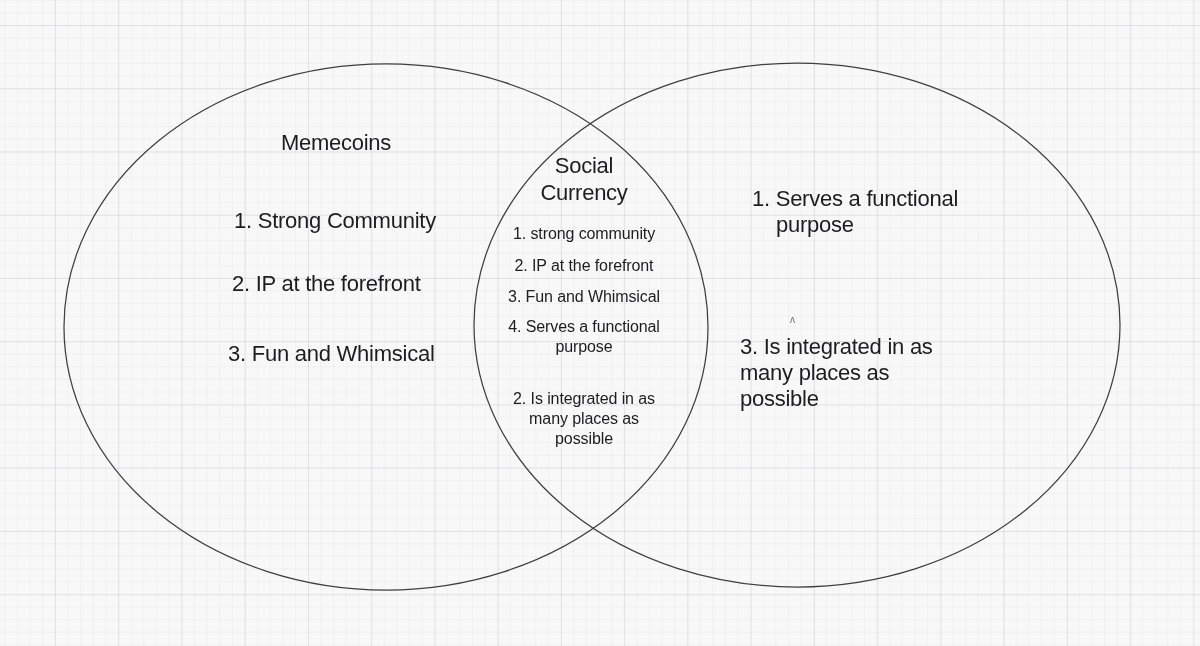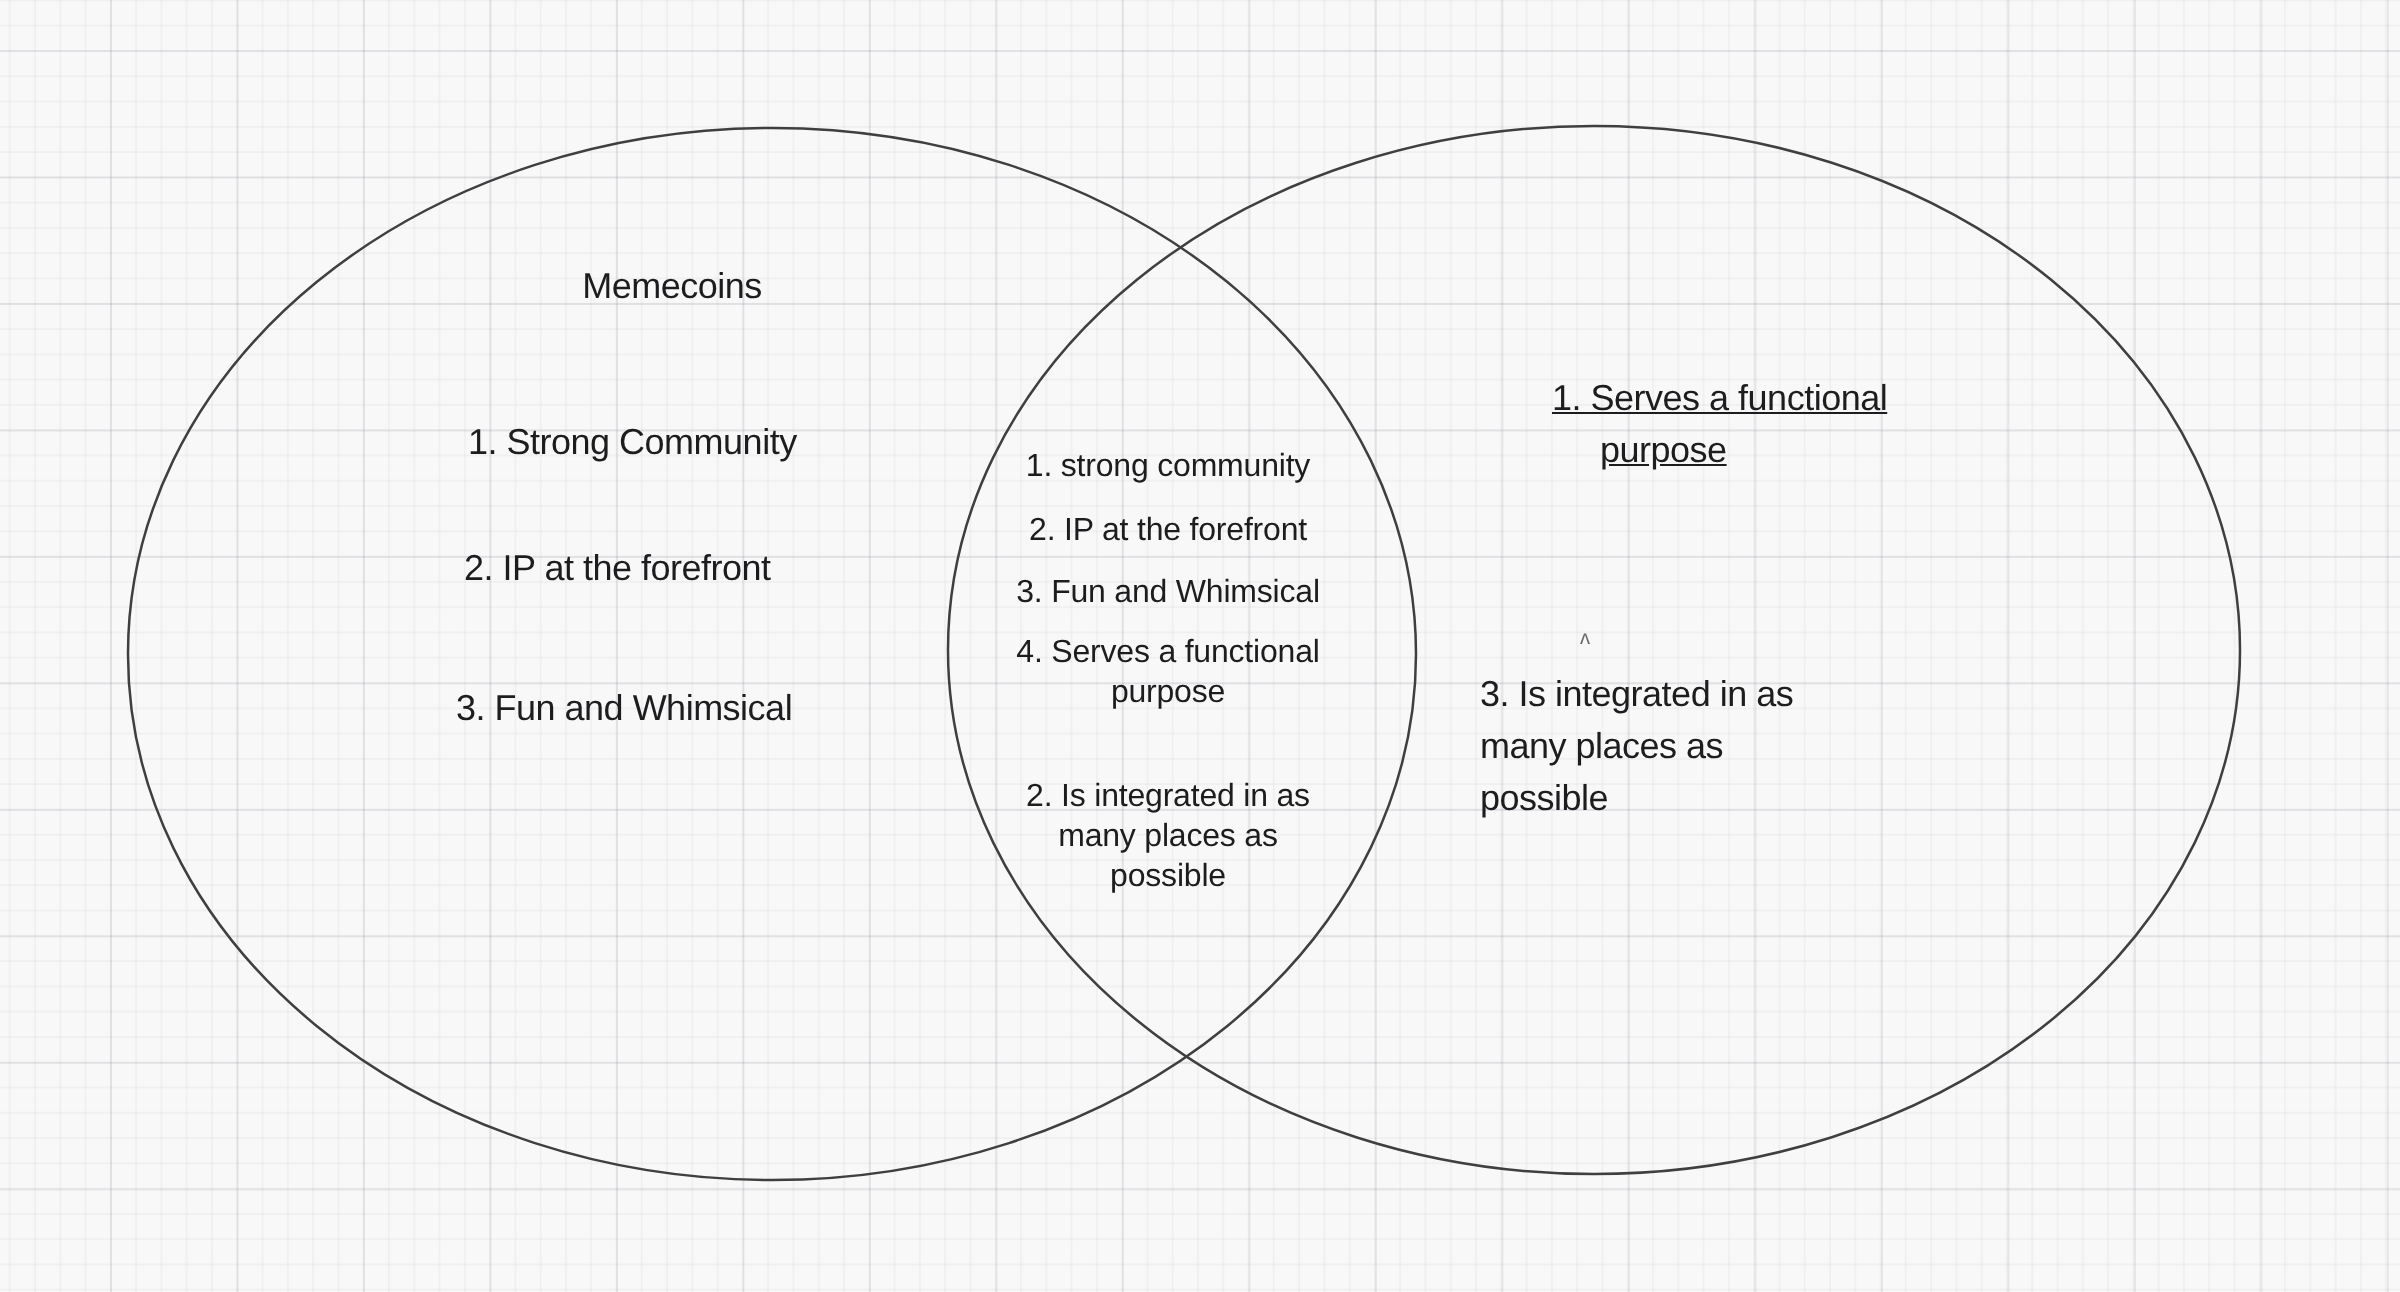--- a/index.html
+++ b/index.html
@@ -12,61 +12,63 @@
     background-color:#f8f8f8;
     background-image:
       linear-gradient(to right, rgba(110,110,130,0.12) 1px, transparent 1px),
       linear-gradient(to bottom, rgba(110,110,130,0.12) 1px, transparent 1px),
       linear-gradient(to right, rgba(110,110,130,0.055) 1px, transparent 1px),
       linear-gradient(to bottom, rgba(110,110,130,0.055) 1px, transparent 1px);
     background-size:63.25px 100%, 100% 63.25px, 12.65px 100%, 100% 12.65px;
     background-position:55px 0, 0 25px, 4.4px 0, 0 12.35px;
   }
   .venn-svg{position:absolute;left:0;top:0;}
-  .txt{position:absolute;white-space:pre-line;line-height:26px;font-size:18px;letter-spacing:-0.25px;}
+  .txt{position:absolute;white-space:pre-line;line-height:26px;font-size:22px;letter-spacing:-0.25px;}
   .mid{font-size:16px;line-height:20px;letter-spacing:-0.1px;text-align:center;left:484px;width:200px;}
   .ctr{text-align:center;left:484px;width:200px;}
 
   
   .t-memecoins{left:256px;top:130px;width:160px;text-align:center;}
   .l1{left:234px;top:208px;}
   .l2{left:232px;top:271px;}
   .l3{left:228px;top:341px;}
 
   
   .t-social{top:152px;line-height:27px;}
   .m1{top:224px;}
   .m2{top:256px;}
   .m3{top:287px;}
   .m4{top:317px;}
   .m5{top:359px;}
   .m6{top:389px;}
 
   
   .t-utility{left:763px;top:125px;}
-  .r1{left:776px;top:186px;padding-left:24px;text-indent:-24px;text-decoration:underline;}
+  .r1{left:752px;top:186px;padding-left:24px;text-indent:-24px;}
   .r2{left:740px;top:275px;}
   .r3{left:740px;top:334px;max-width:215px;}
   .caret{left:790px;top:315px;font-size:10px;line-height:10px;color:#6b6b6b;letter-spacing:0;}
 </style>
 </head>
 <body>
 
 <div class="canvas">
 
   <svg class="venn-svg" width="1200" height="646" viewBox="0 0 1200 646">
     <ellipse cx="386" cy="327" rx="322" ry="263" fill="none" stroke="#3f3f3f" stroke-width="1.25"></ellipse>
     <ellipse cx="797" cy="325" rx="323" ry="262" fill="none" stroke="#3f3f3f" stroke-width="1.25"></ellipse>
   </svg>
 
   <div class="txt t-memecoins">Memecoins</div>
   <div class="txt l1">1. Strong Community</div>
   <div class="txt l2">2. IP at the forefront</div>
   <div class="txt l3">3. Fun and Whimsical</div>
 
+  <div class="txt ctr t-social">Social
+Currency</div>
   <div class="txt mid m1">1. strong community</div>
   <div class="txt mid m2">2. IP at the forefront</div>
   <div class="txt mid m3">3. Fun and Whimsical</div>
   <div class="txt mid m4">4. Serves a functional
 purpose</div>
   <div class="txt mid m6">2. Is integrated in as
 many places as
 possible</div>
 
   <div class="txt r1">1. Serves a functional

